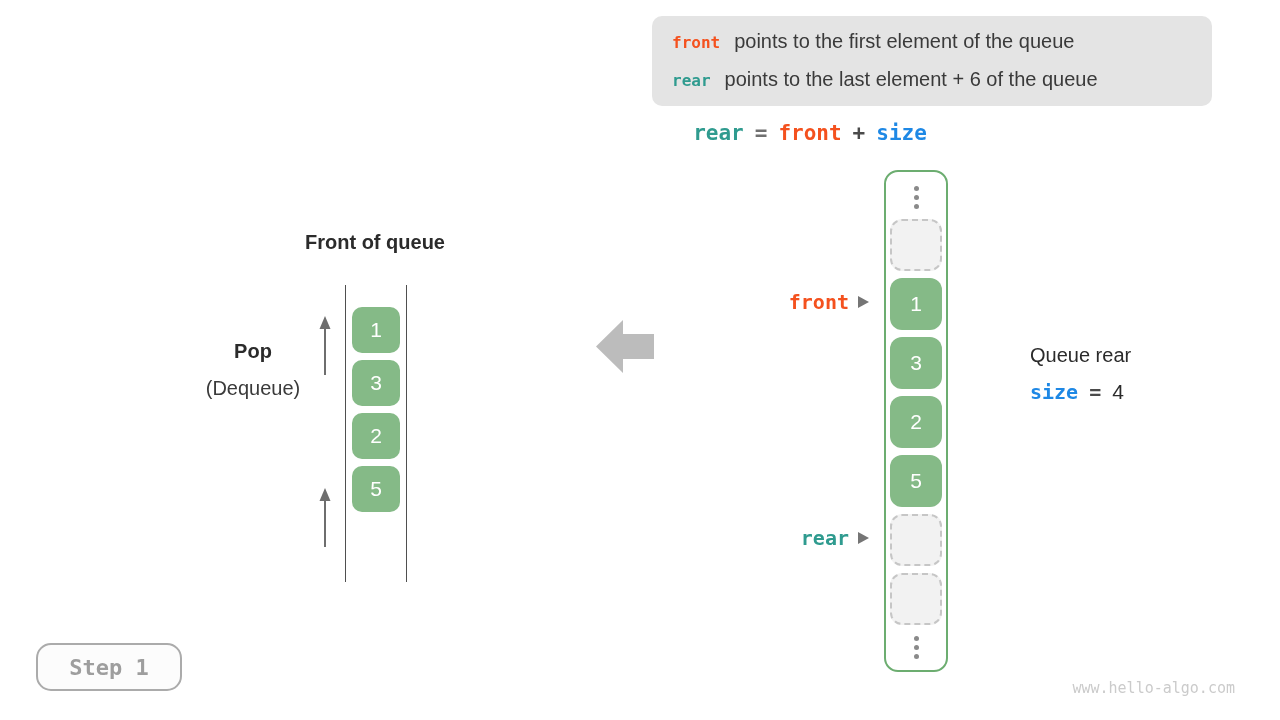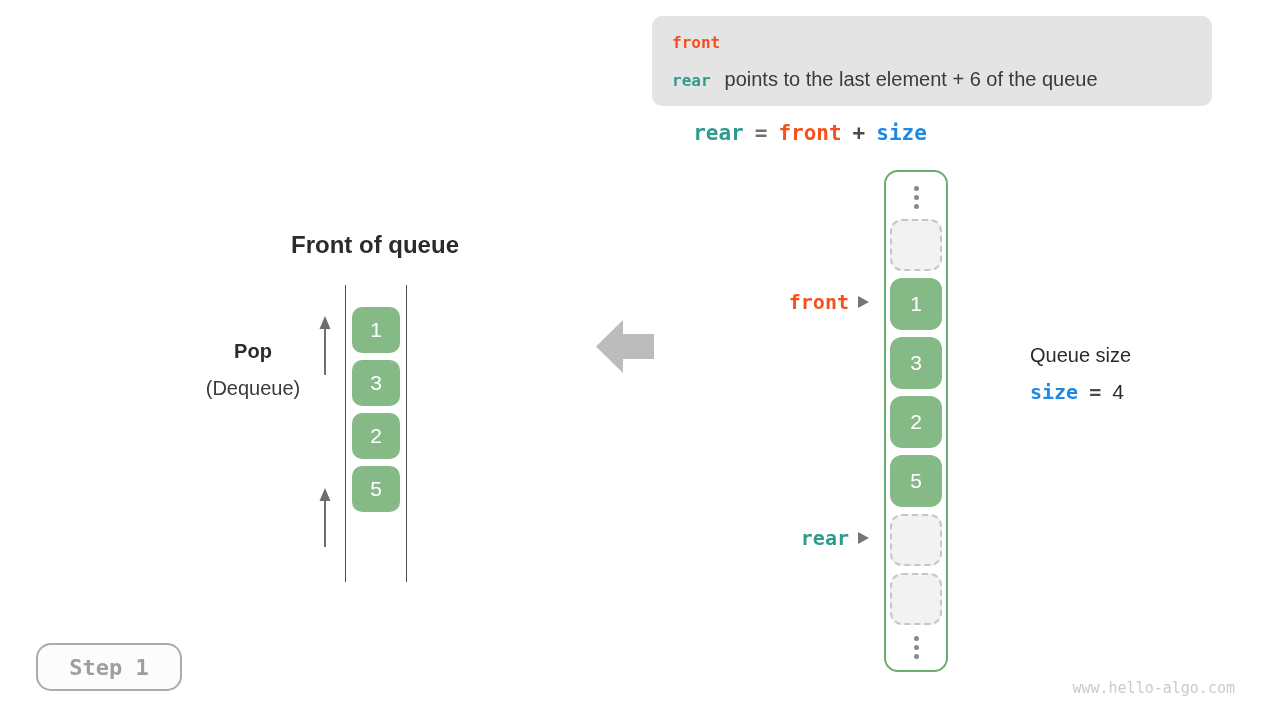--- a/index.html
+++ b/index.html
@@ -33,21 +33,21 @@
     display: flex; justify-content: center; align-items: baseline; gap: 11px;
     font-size: 21px;
   }
   .formula .op { font-family: "DejaVu Sans Mono", monospace; font-weight: bold; }
   .formula .op-eq { color: #707070; }
   .formula .op-plus { color: #4a4a4a; }
 
   
   .side-title {
     position: absolute; width: 200px; text-align: center;
-    font-size: 24px; font-weight: bold; color: #2b2b2b;
+    font-size: 20px; font-weight: bold; color: #2b2b2b;
   }
   .title-top { left: 275px; top: 231px; }
   .title-bottom { left: 275px; top: 612px; }
 
   .channel {
     position: absolute; left: 345px; top: 285px; width: 62px; height: 297px;
     border-left: 1.5px solid #4f4f4f; border-right: 1.5px solid #4f4f4f;
   }
   .lcell {
     position: absolute; left: 352px; width: 48px; height: 46px;
@@ -135,20 +135,21 @@
   }
 </style>
 </head>
 <body>
 
 <div class="stage">
 
   <div class="info-box">
     <div class="info-line">
       <span class="mono orange">front</span>
+      <span class="info-text">points to the first element of the queue</span>
     </div>
     <div class="info-line">
       <span class="mono teal">rear</span>
       <span class="info-text">points to the last element + 6 of the queue</span>
     </div>
   </div>
 
   <div class="formula">
     <span class="mono teal">rear</span>
     <span class="op op-eq">=</span>
@@ -207,21 +208,21 @@
   <div class="pointer pointer-front">
     <span class="mono orange code">front</span>
     <span class="tri"></span>
   </div>
   <div class="pointer pointer-rear">
     <span class="mono teal code">rear</span>
     <span class="tri"></span>
   </div>
 
   <div class="queue-size">
-    <div class="qs-label">Queue size</div>
+    <div class="qs-label">Queue rear</div>
     <div class="qs-line">
       <span class="mono blue">size</span>
       <span class="qs-eq">=</span>
       <span class="qs-val">4</span>
     </div>
   </div>
 
   <div class="step-badge">Step 1</div>
 
   <div class="watermark">www.hello-algo.com</div>

